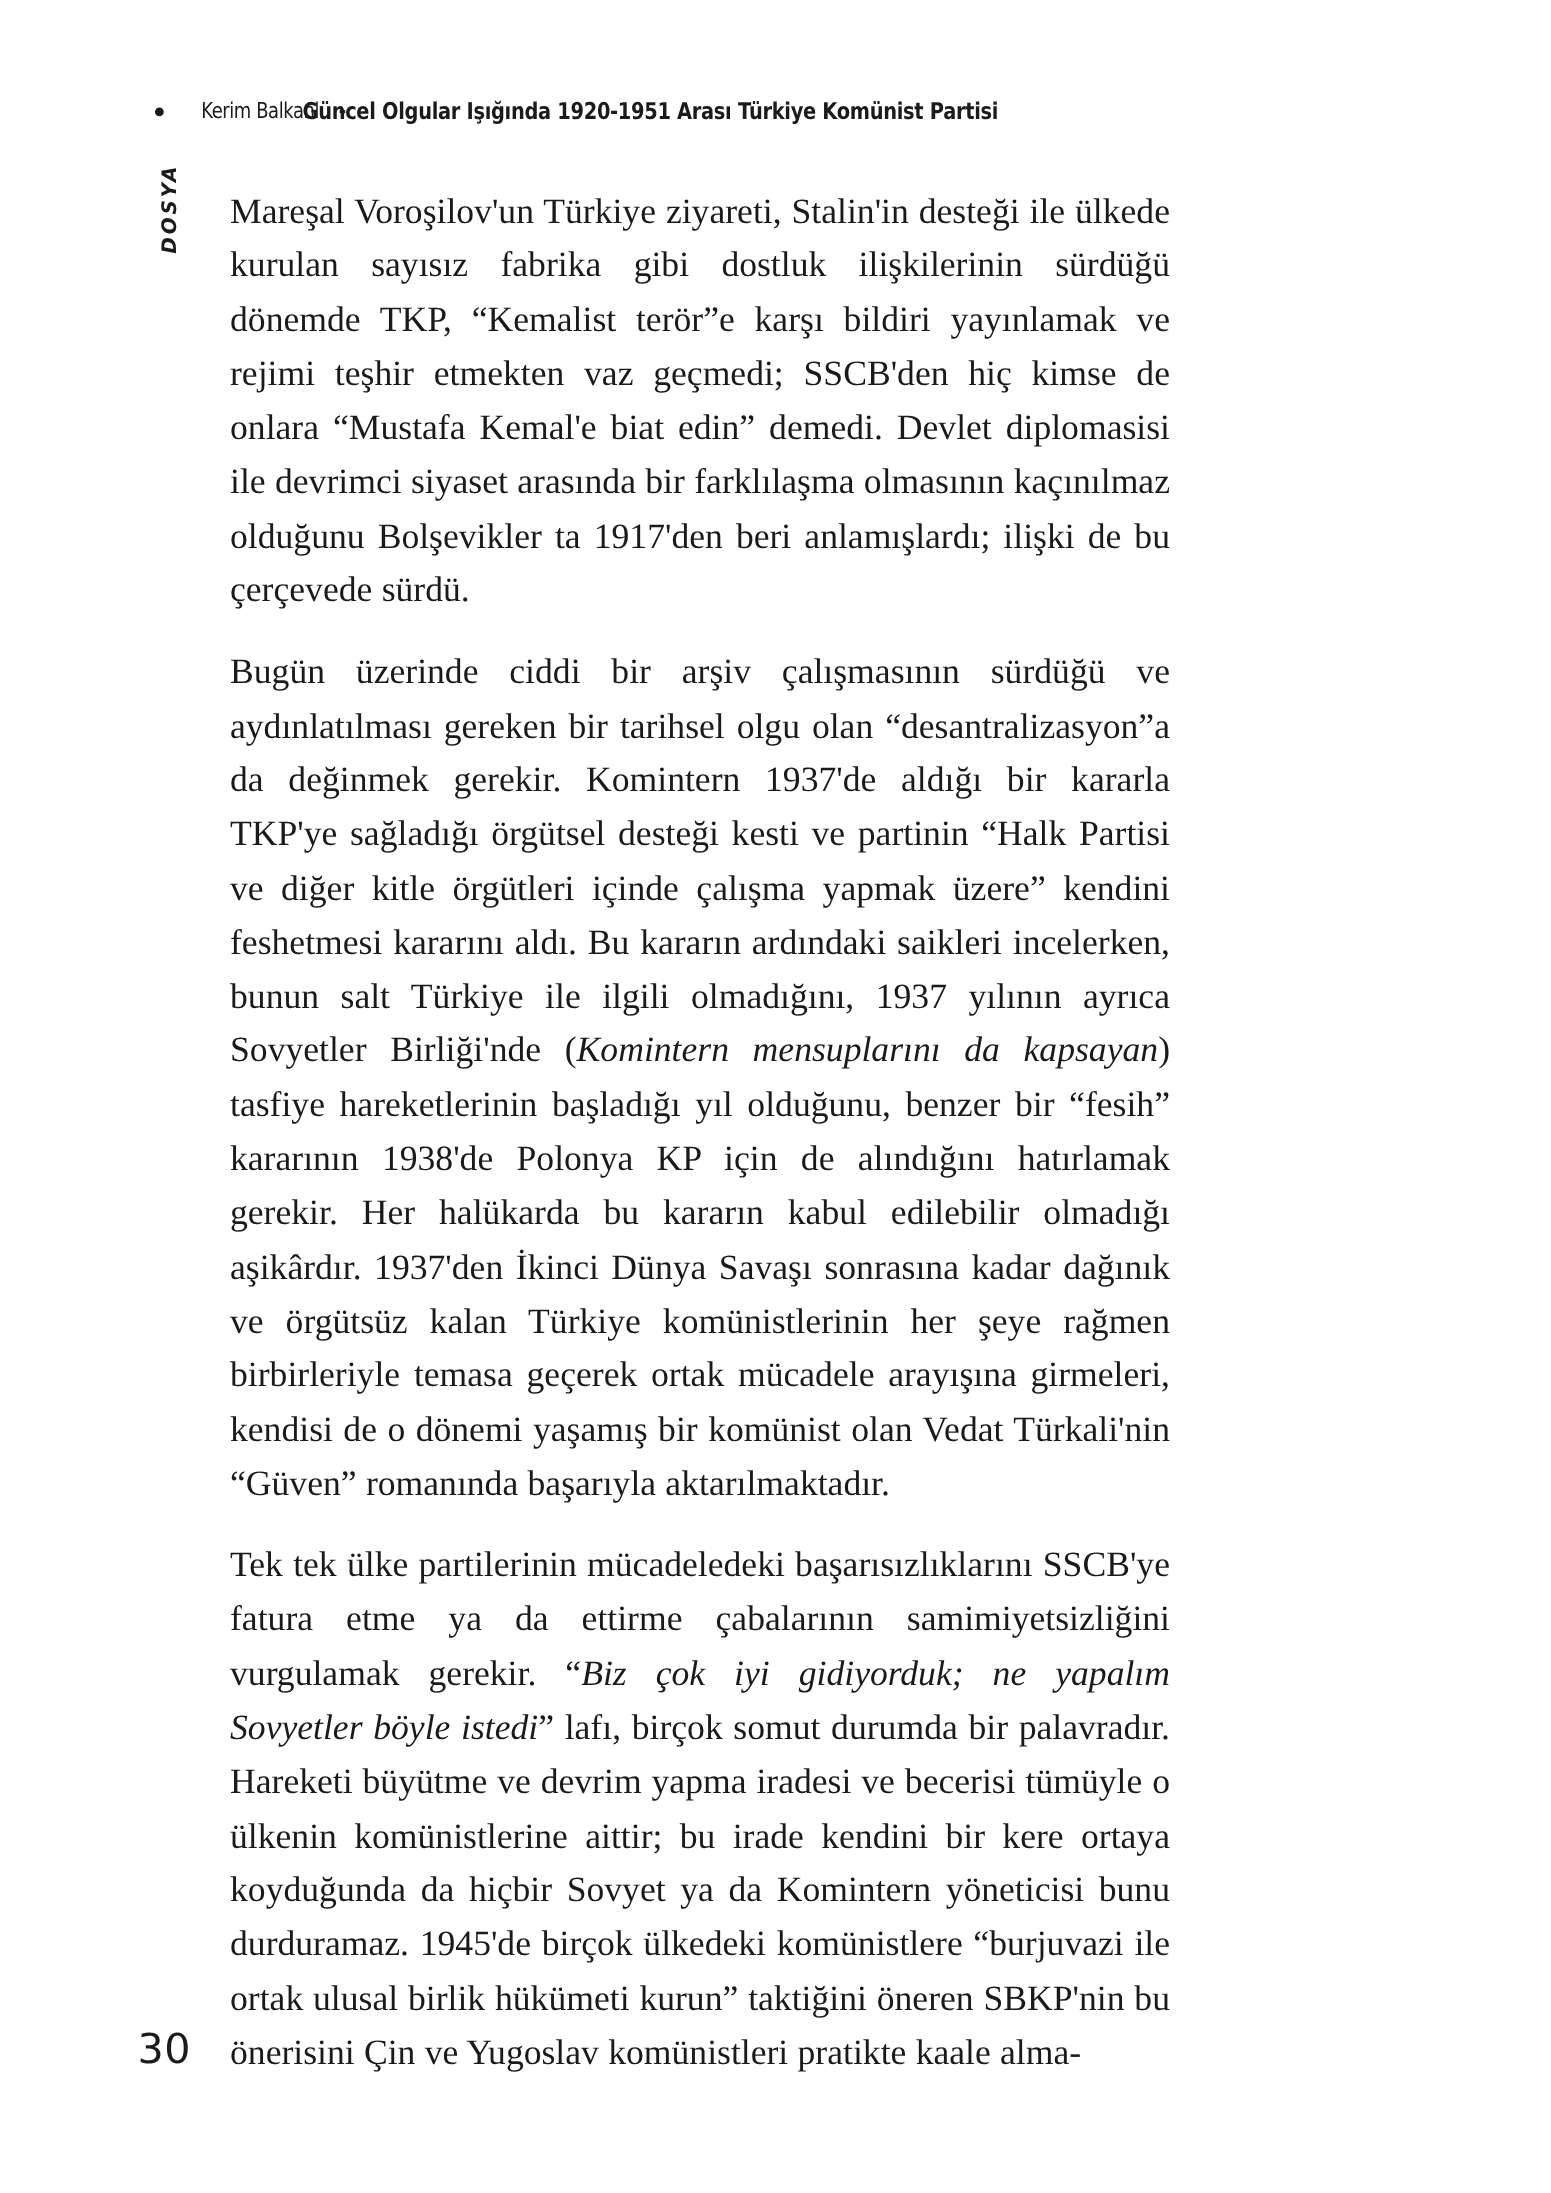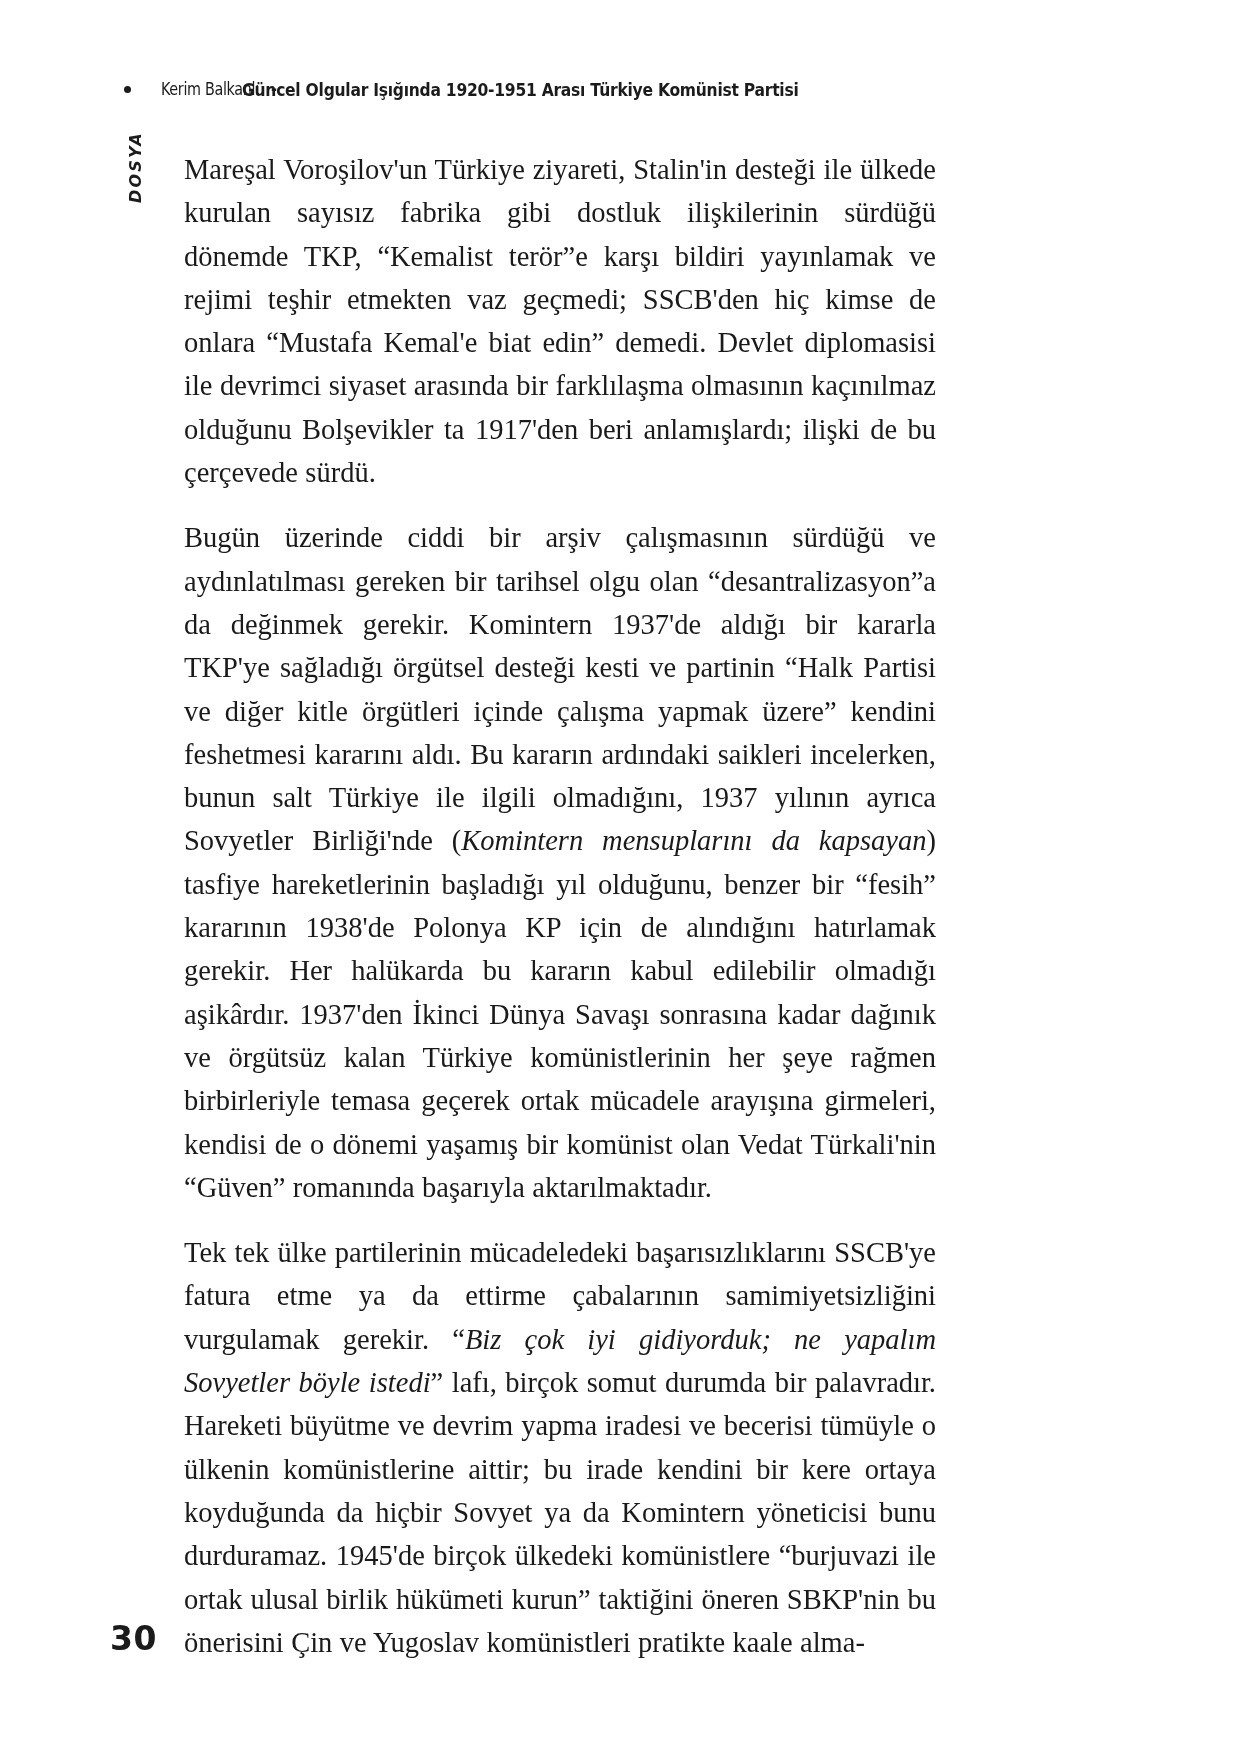--- a/index.html
+++ b/index.html
@@ -116,21 +116,21 @@
     font-weight: 400;
   }
 
   
   .folio {
     position: absolute;
     left: 110px;
     top: 1619px;
     font-family: "DejaVu Sans", "Liberation Sans", sans-serif;
     font-size: 33px;
-    font-weight: 700;
+    font-weight: 400;
     letter-spacing: 0.5px;
     color: #1b1b1b;
   }
 </style>
 </head>
 <body>
 
 <div class="page">
 
   <div class="running-head">

